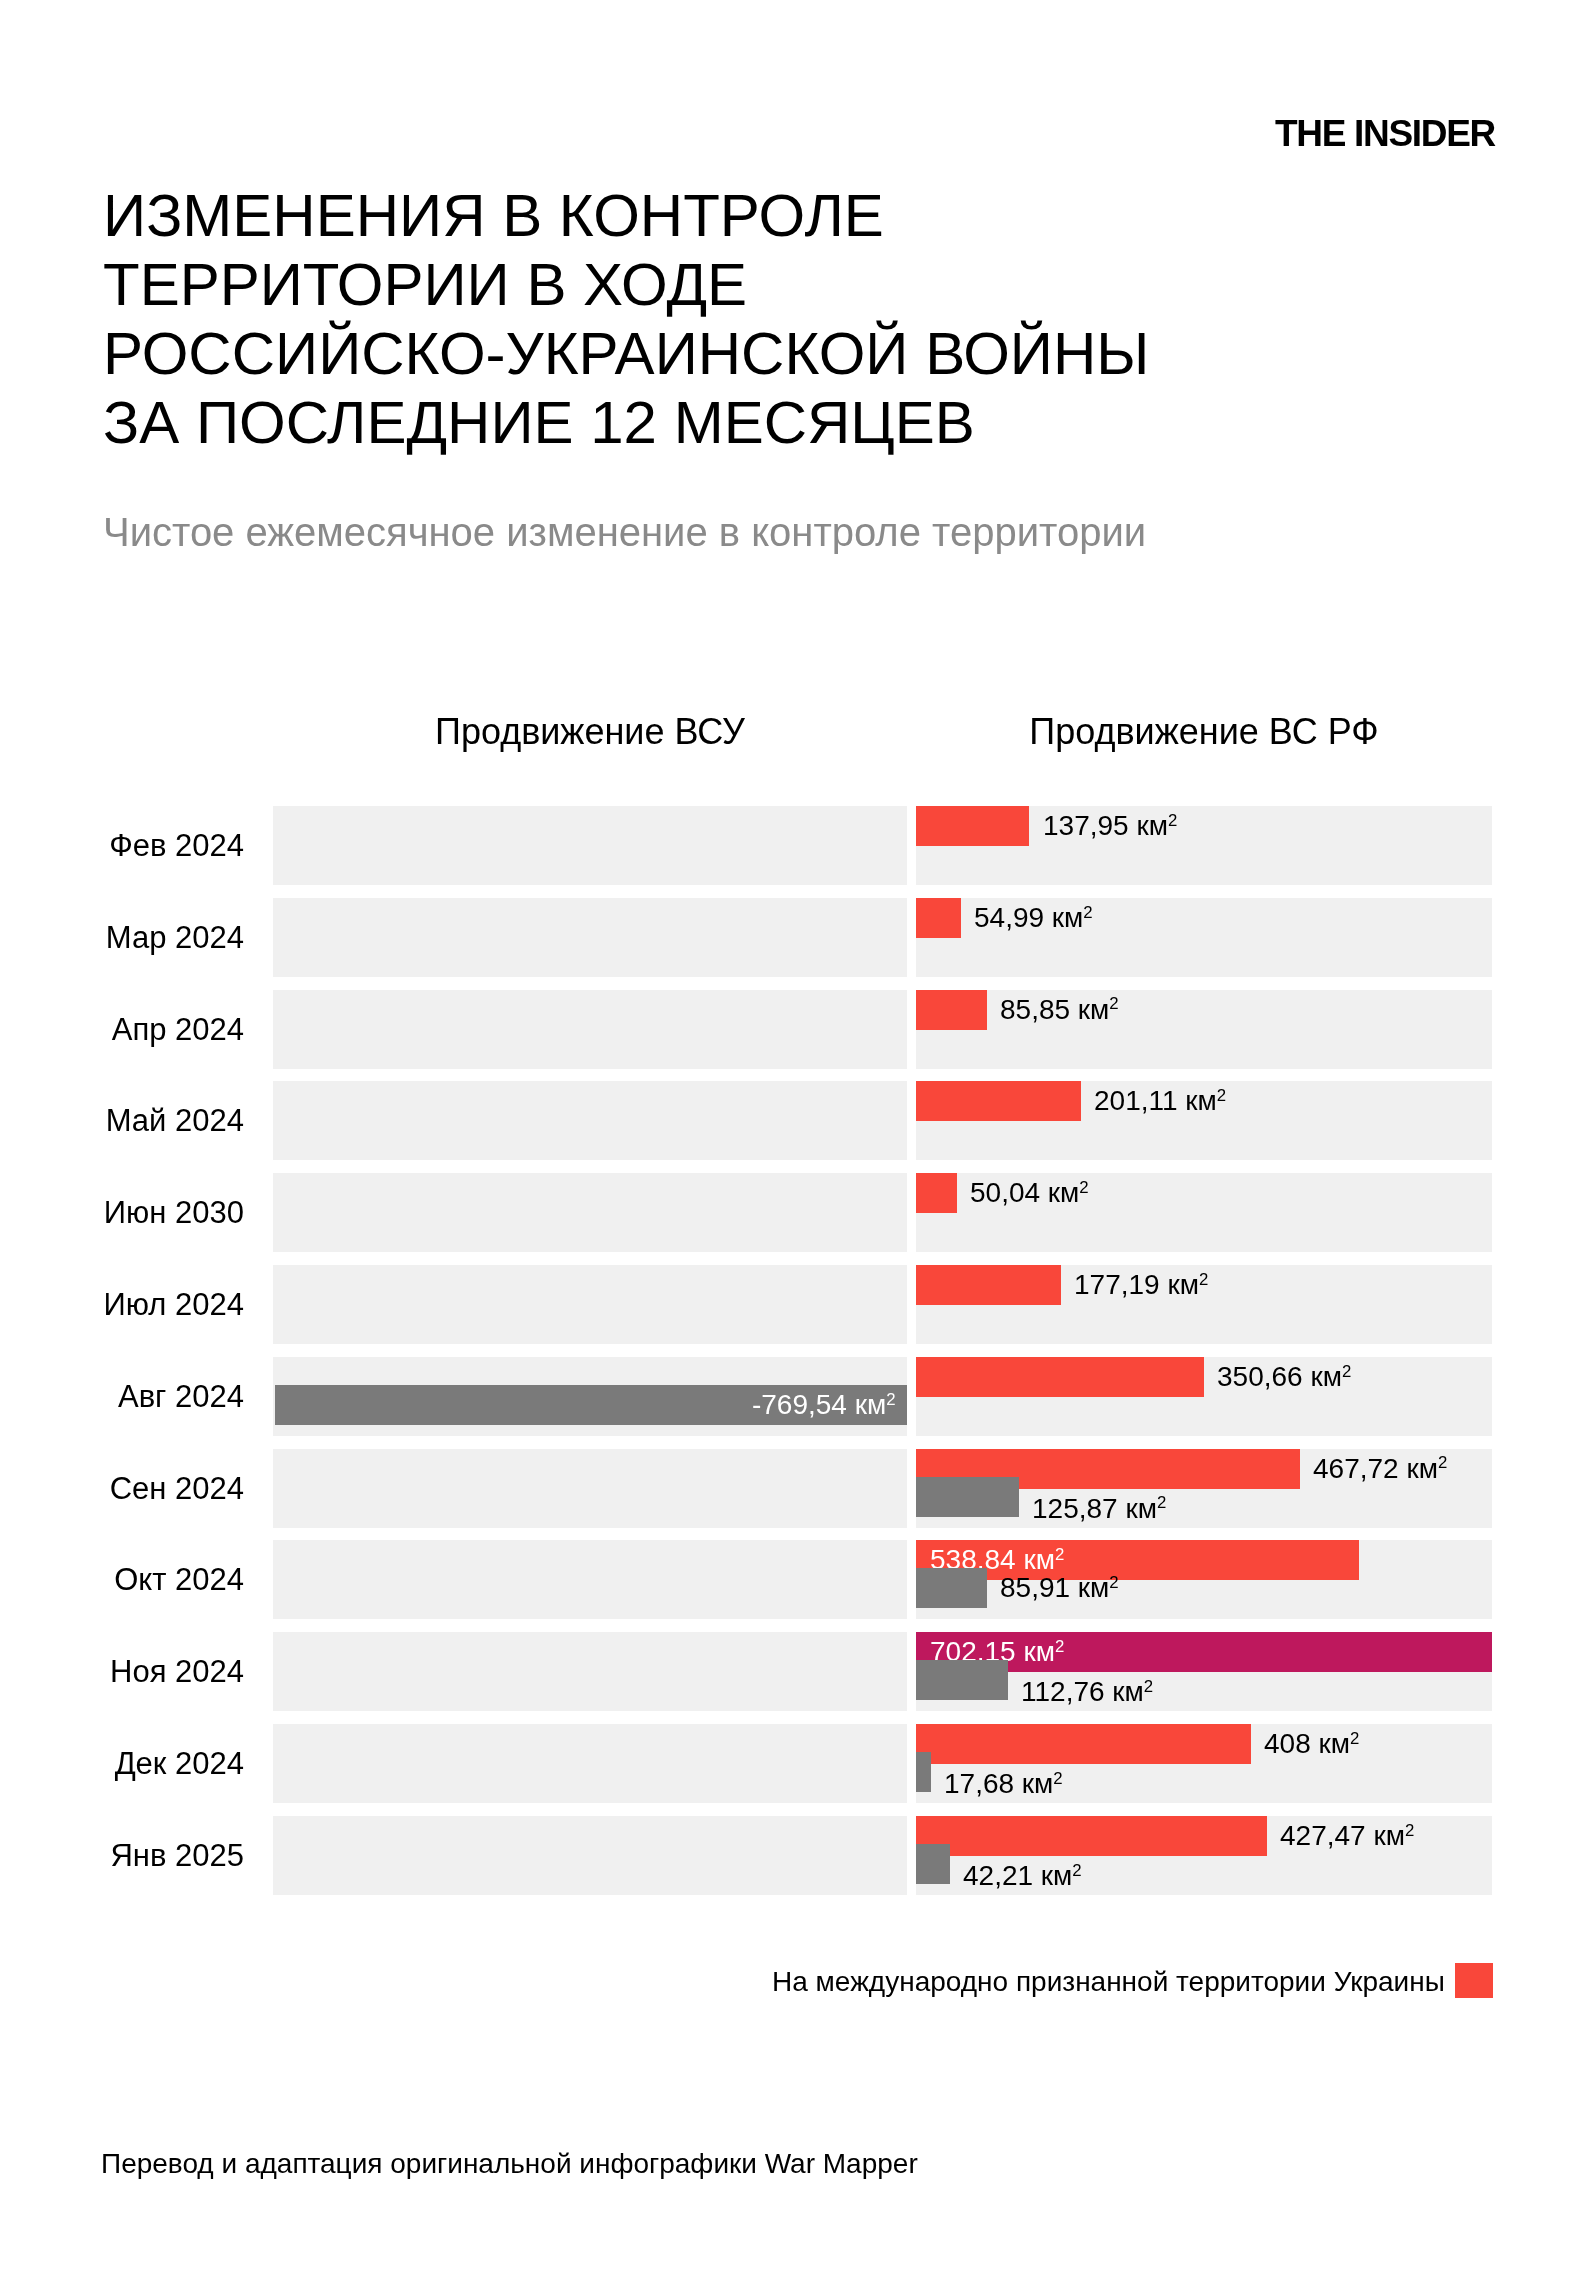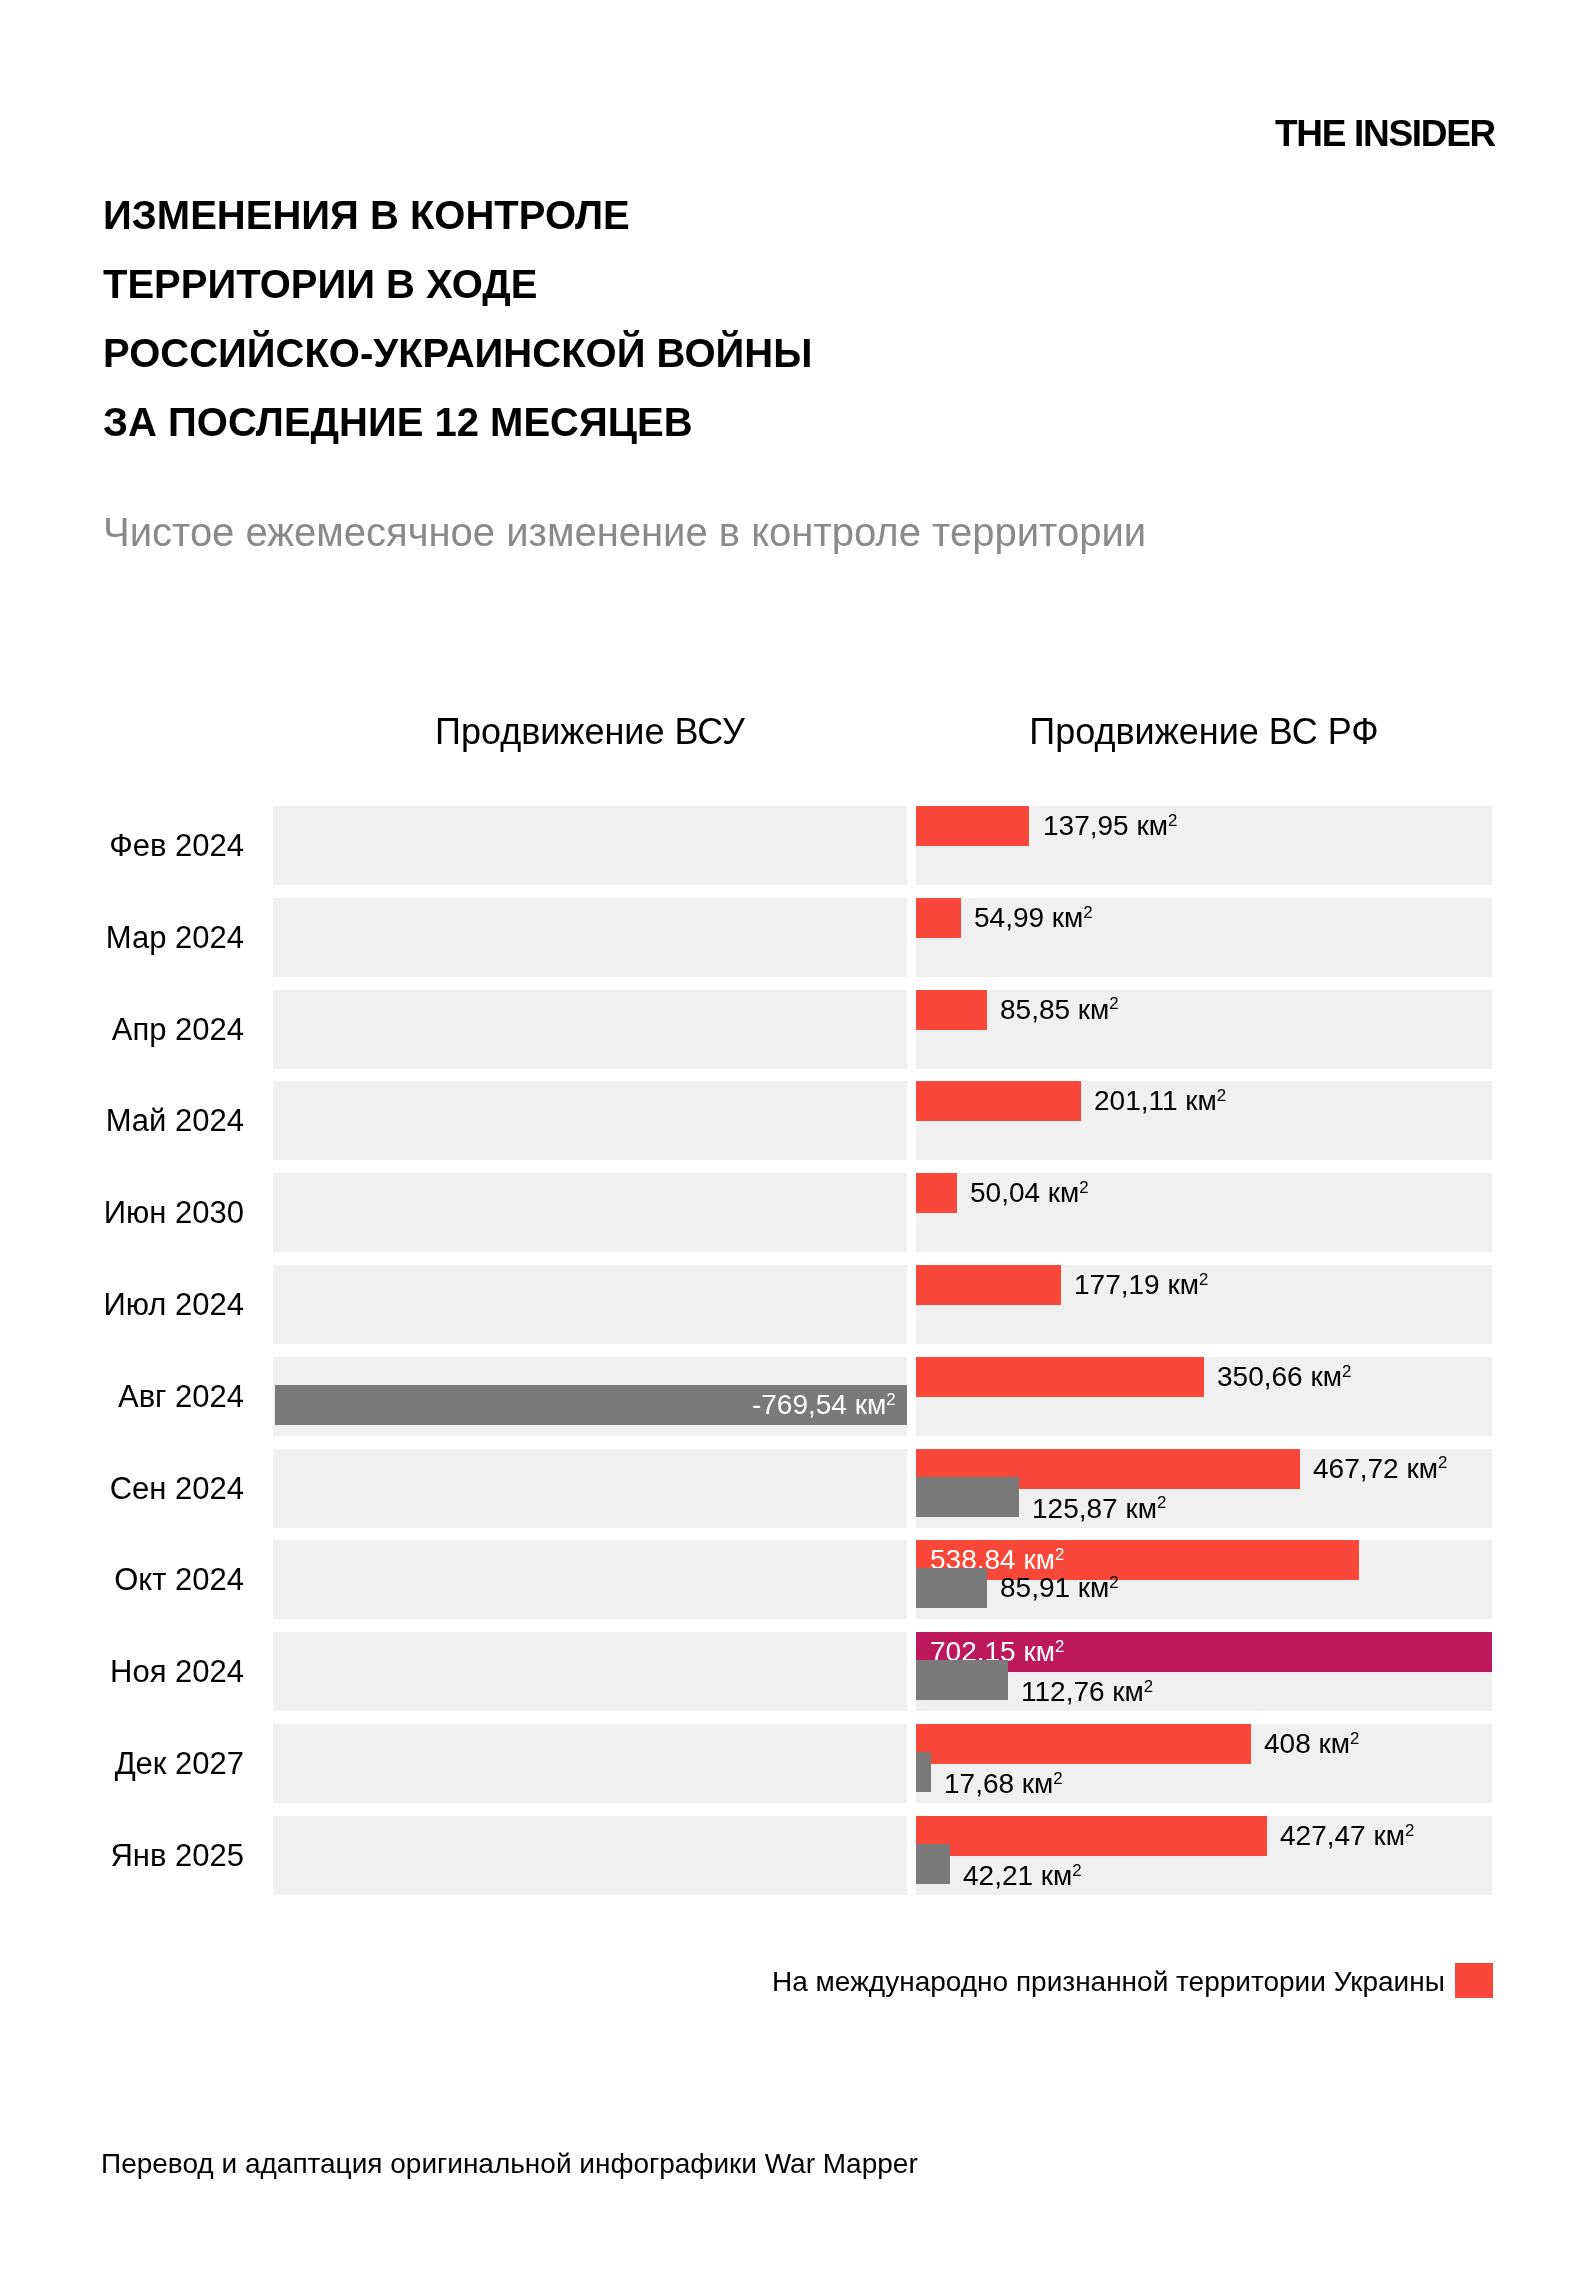--- a/index.html
+++ b/index.html
@@ -6,21 +6,21 @@
   body{
     width:1594px;height:2295px;background:#ffffff;position:relative;overflow:hidden;
     font-family:"Liberation Sans","DejaVu Sans",sans-serif;color:#000;
   }
   .abs{position:absolute;}
   #logo{
     top:113px;right:99px;font-size:37px;font-weight:800;letter-spacing:-1.3px;
     color:#000;white-space:nowrap;
   }
   #title{
-    left:103px;top:181px;font-size:40px;line-height:69px;font-weight:700;
+    left:103px;top:181px;font-size:60px;line-height:69px;font-weight:400;
     white-space:pre-line;letter-spacing:0;
   }
   #subtitle{
     left:103px;top:510px;font-size:40px;color:#8a8a8a;font-weight:400;white-space:nowrap;
   }
   .col-header{
     top:713px;font-size:36px;font-weight:400;text-align:center;line-height:38px;white-space:nowrap;
   }
   #col-header-left{left:273px;width:634px;}
   #col-header-right{left:916px;width:576px;}
@@ -142,21 +142,21 @@
       <div class="month">Ноя 2024</div>
       <div class="bar bar-red" style="left: 916px; width: 576px; background: #be185d;">
         <span class="val val-inside-left">702,15 км<sup>2</sup></span>
       </div>
       <span class="val" style="left: 1021px; top: 40px;">112,76 км<sup>2</sup></span>
       <div class="bar bar-gray" style="background: rgb(122, 122, 122); width: 92px; left: 916px;"></div>
     </div>
     <div class="row">
       <div class="band band-left"></div>
       <div class="band band-right"></div>
-      <div class="month">Дек 2027</div>
+      <div class="month">Дек 2024</div>
       <div class="bar bar-red" style="left: 916px; width: 335px; background: rgb(249, 71, 58);"></div>
       <span class="val" style="left: 1264px; top: 0px;">408 км<sup>2</sup></span>
       <span class="val" style="left: 944px; top: 40px;">17,68 км<sup>2</sup></span>
       <div class="bar bar-gray" style="background: rgb(122, 122, 122); width: 14.7px; left: 916px;"></div>
     </div>
     <div class="row">
       <div class="band band-left"></div>
       <div class="band band-right"></div>
       <div class="month">Янв 2025</div>
       <div class="bar bar-red" style="left: 916px; width: 351px; background: rgb(249, 71, 58);"></div>

